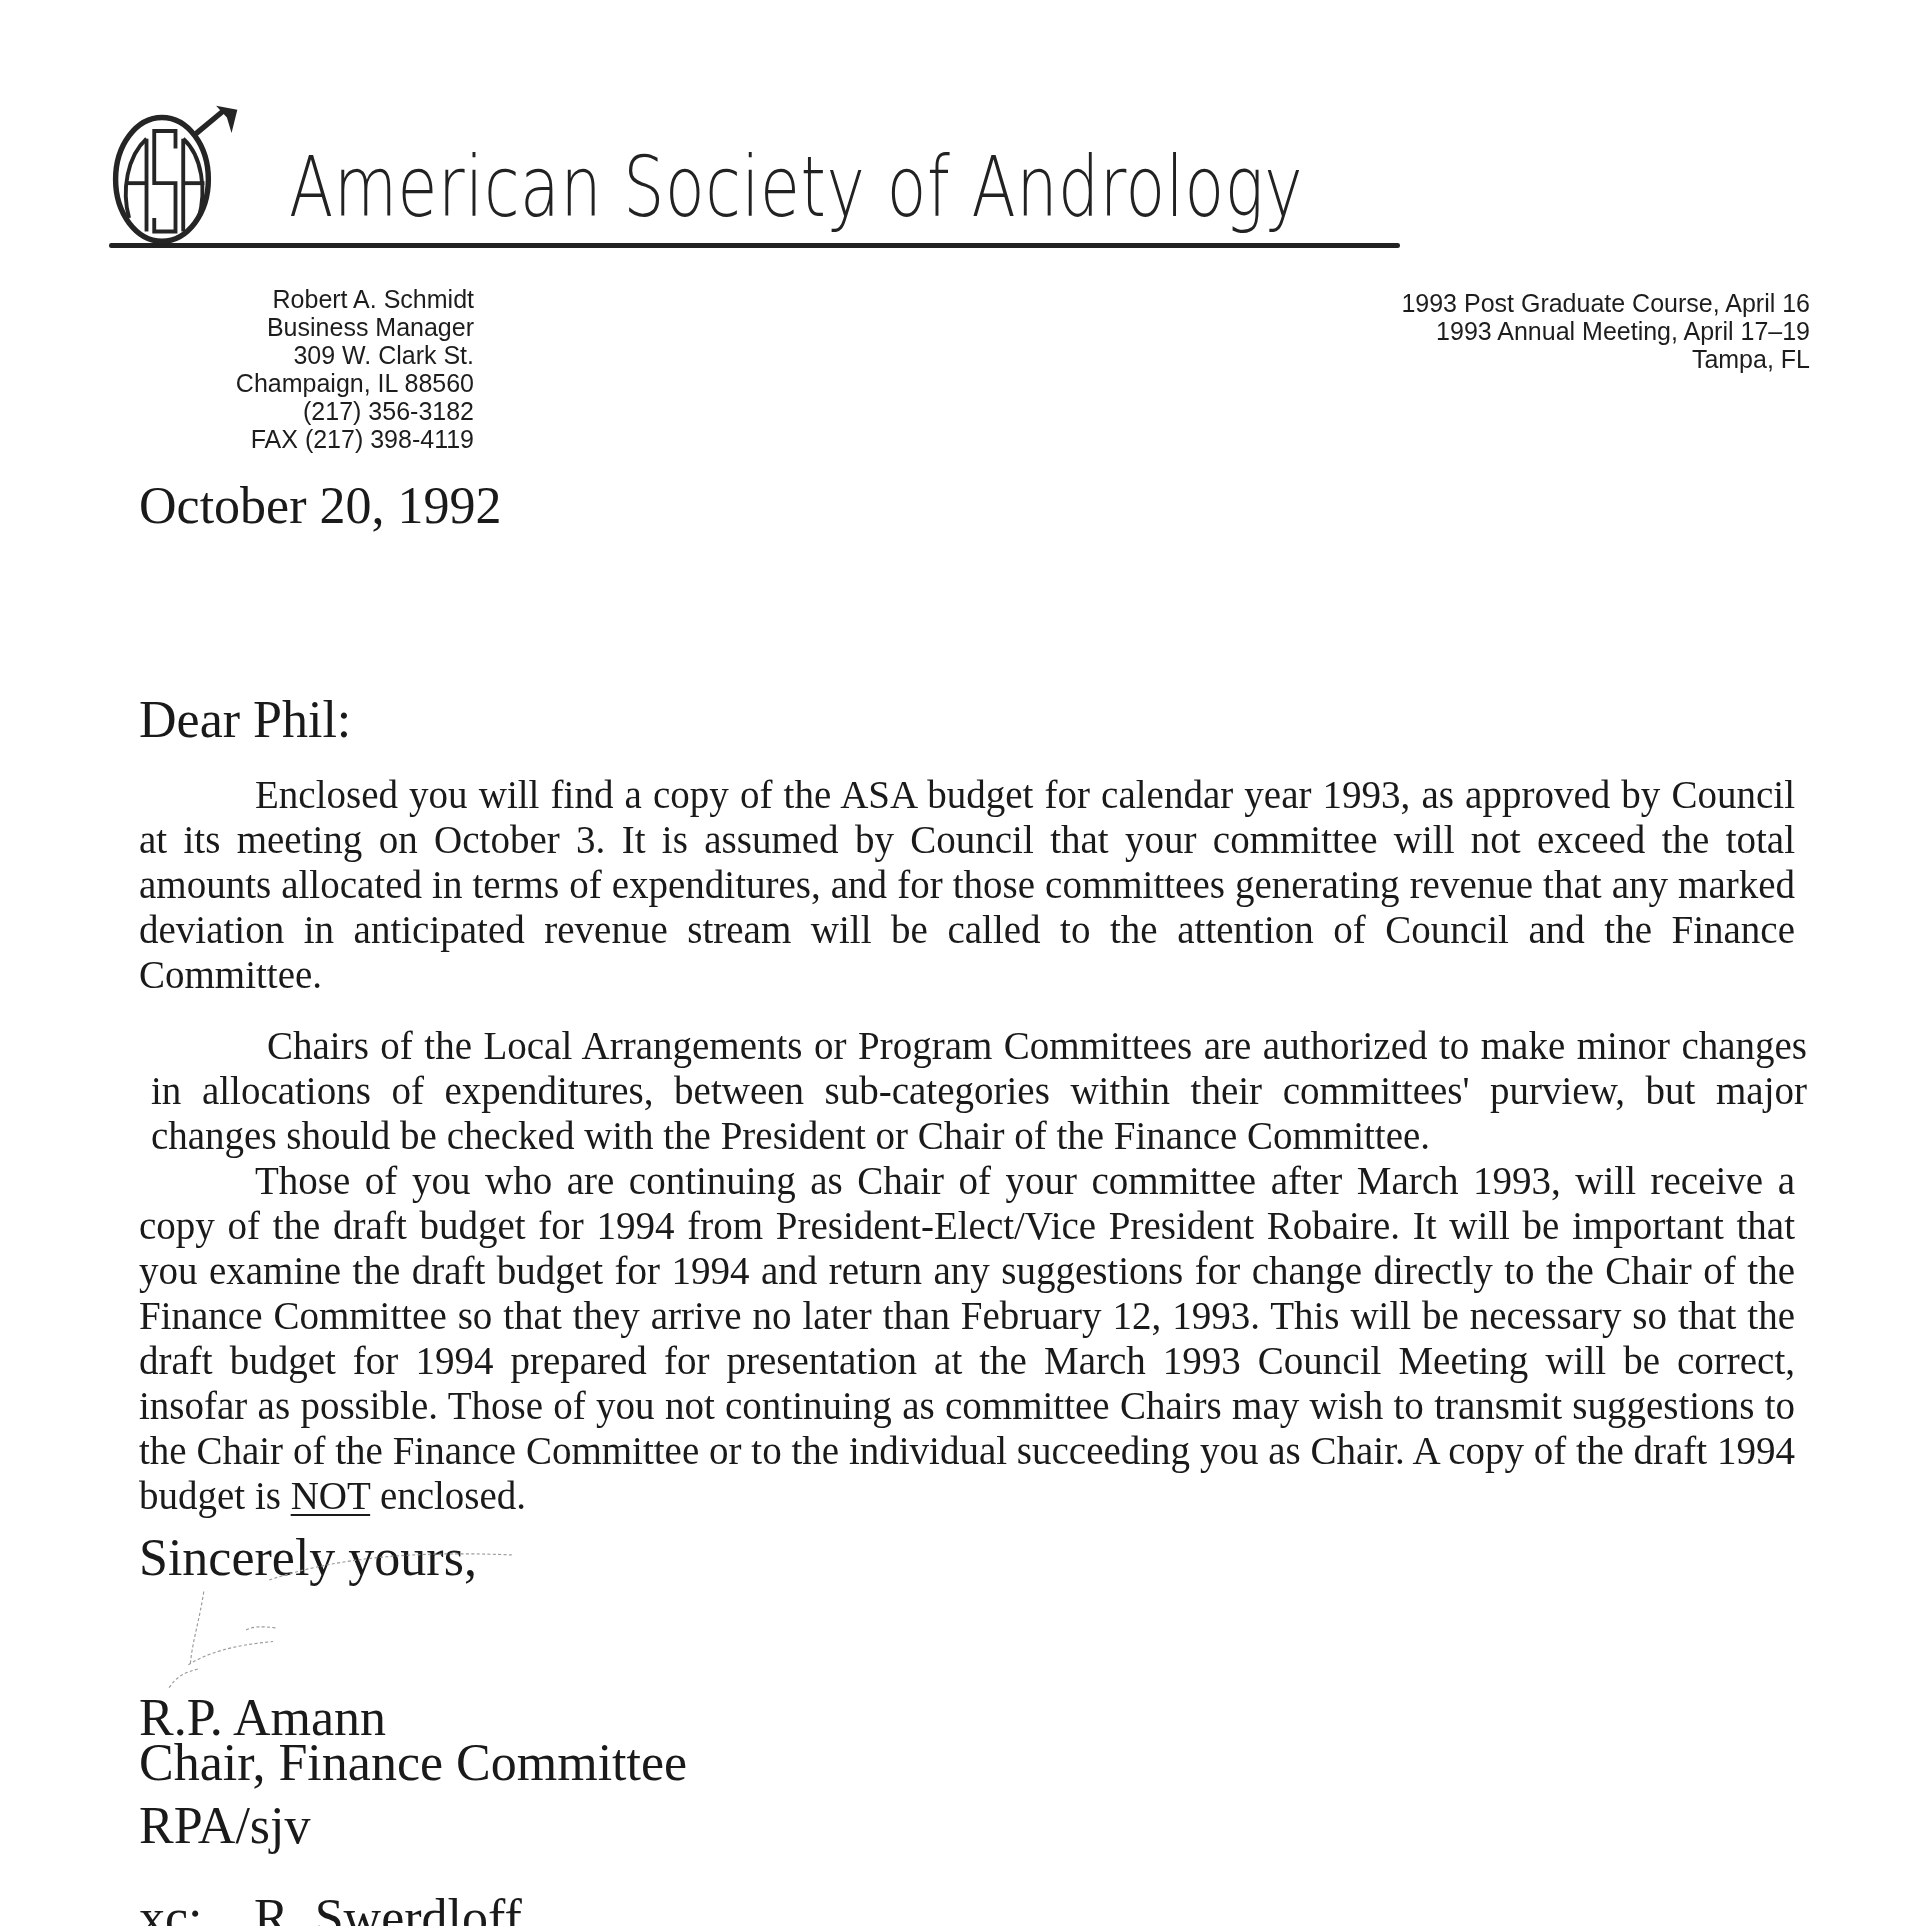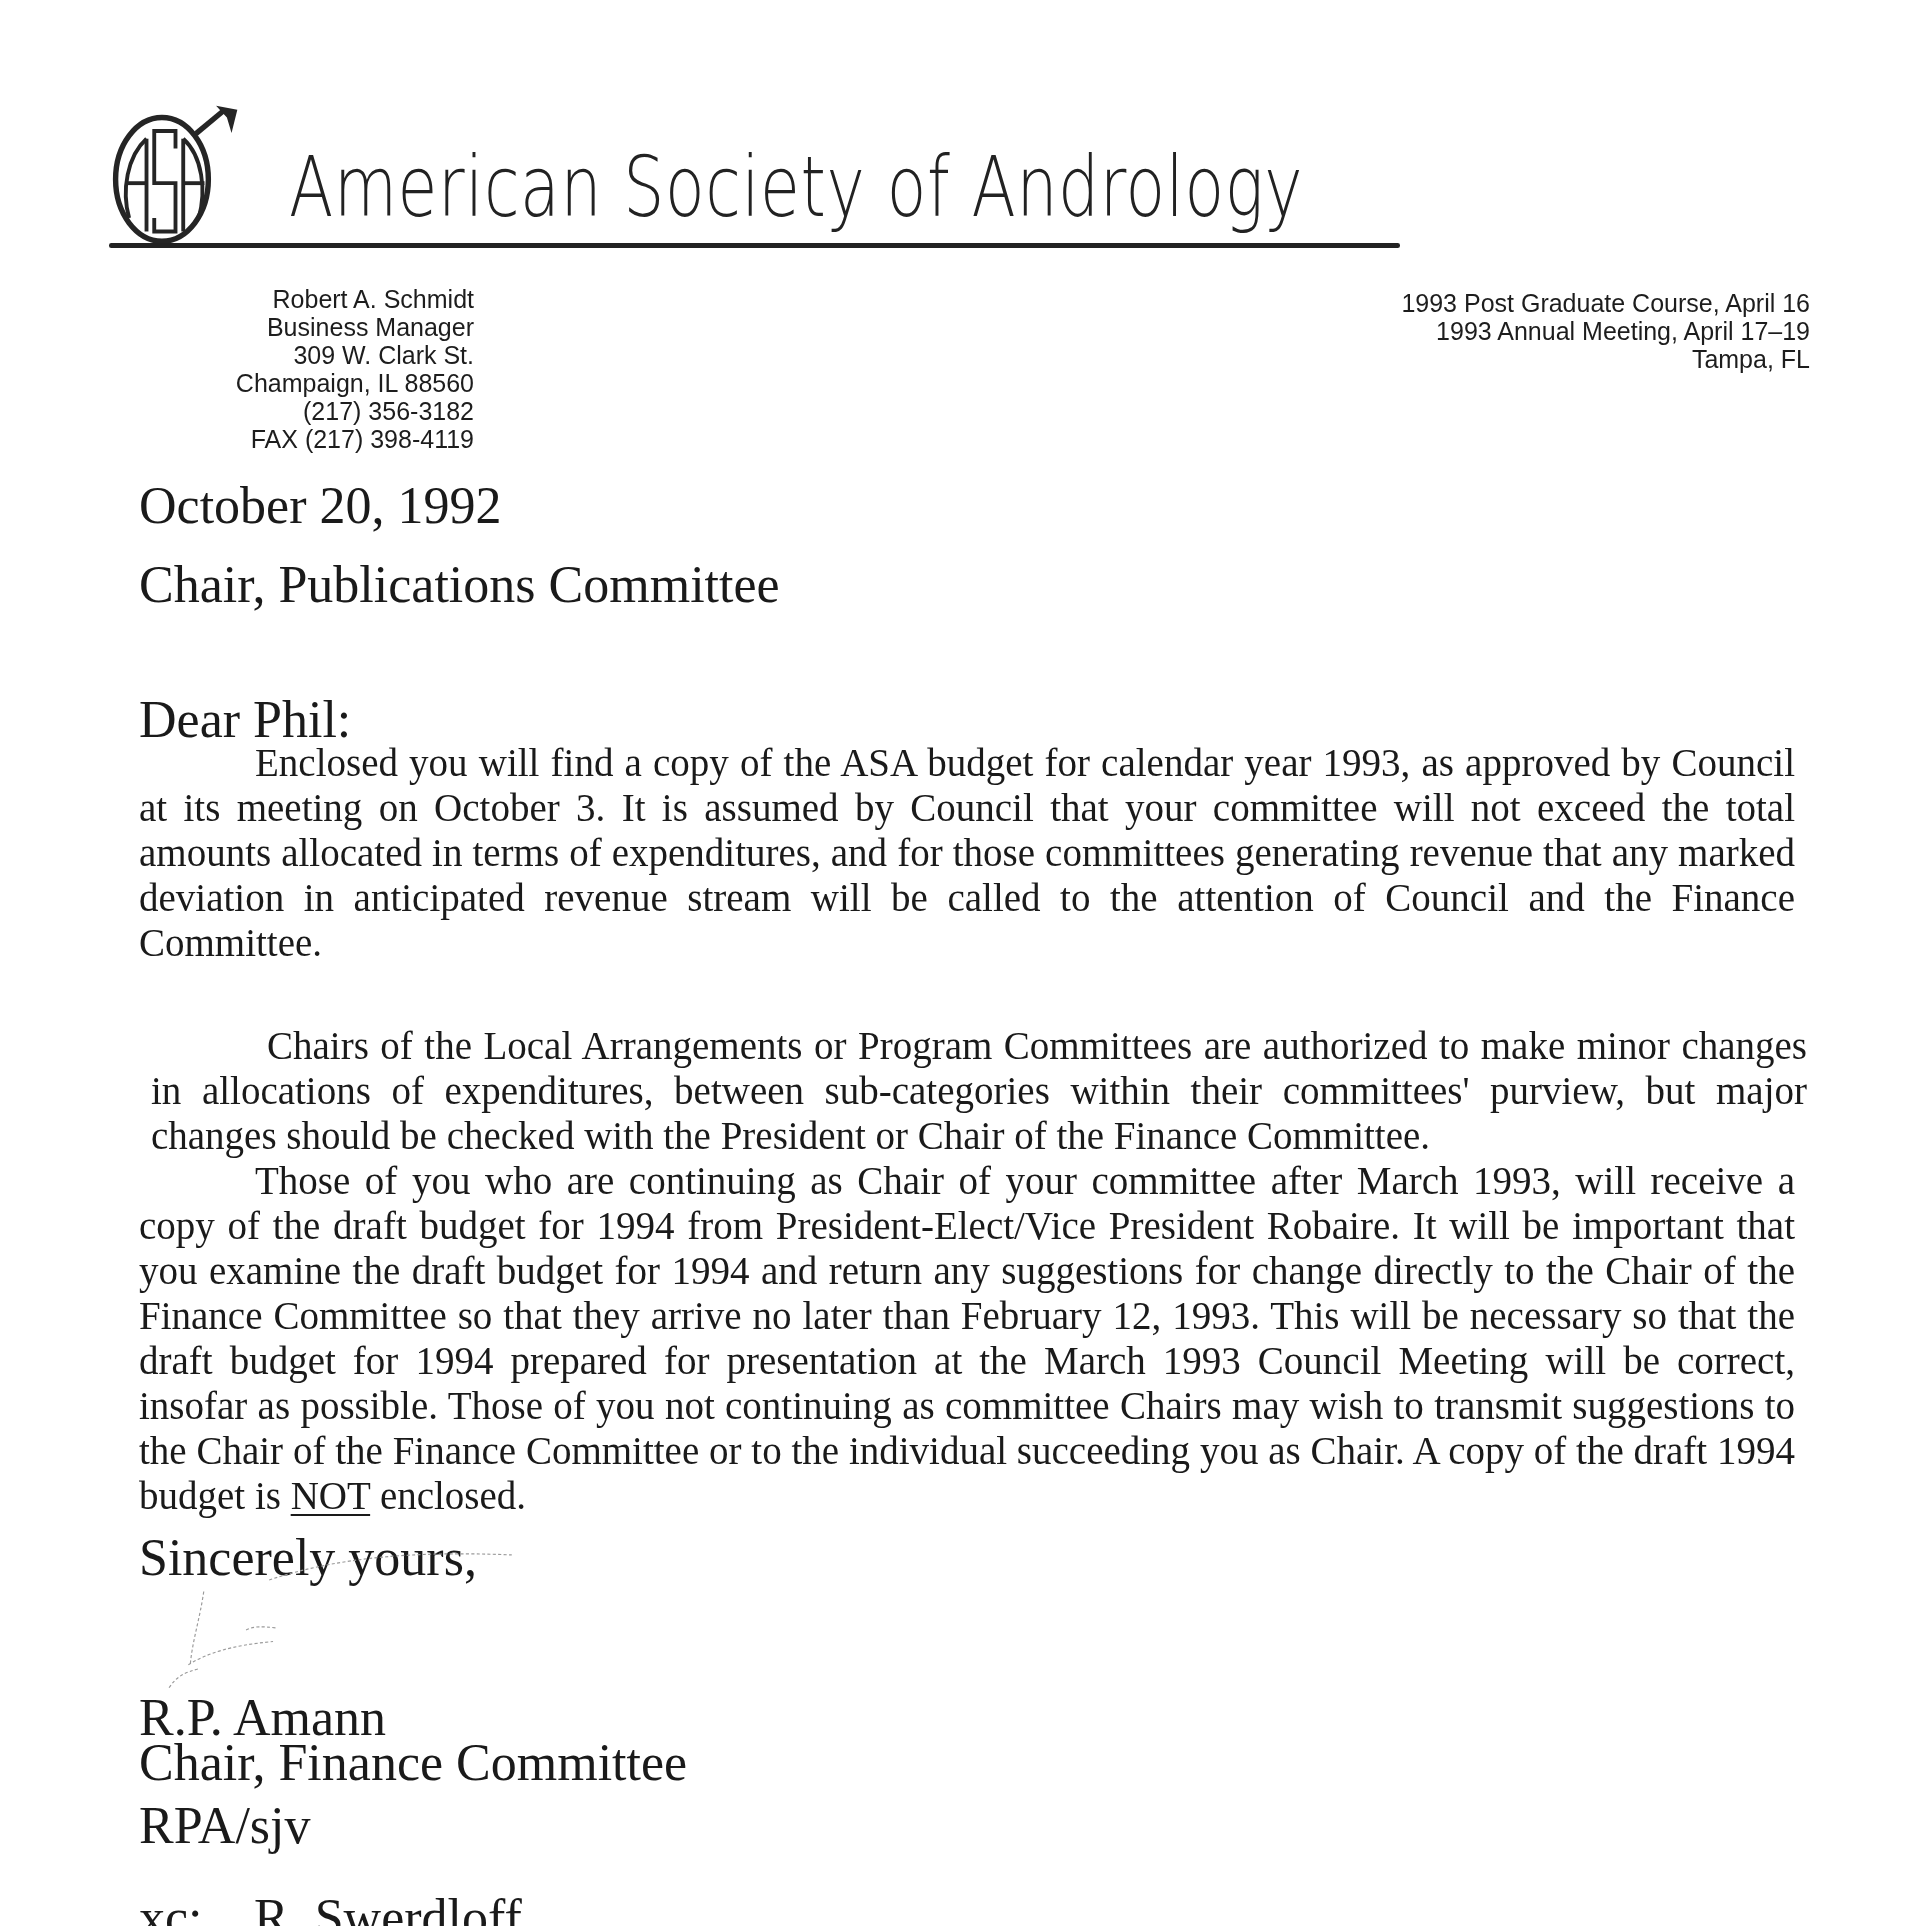--- a/index.html
+++ b/index.html
@@ -28,21 +28,21 @@
 
   .serif { font-family: "Liberation Serif", serif; font-size: 52px; line-height: 45px; color: #1a1a1a; }
   #date { left: 139px; top: 483px; }
   #recipient { left: 139px; top: 562px; }
   #salutation { left: 139px; top: 697px; }
 
   .para {
     width: 1656px; left: 139px; text-align: justify; text-align-last: left;
     text-indent: 116px; font-size: 39px; line-height: 45px;
   }
-  #para1 { top: 740px; }
+  #para1 { top: 772px; }
   #para2 { top: 1011px; }
   #para3 { top: 1158px; }
   .underline { text-decoration: underline; text-decoration-thickness: 2.3px; text-underline-offset: 4.6px; }
 
   #closing { left: 139px; top: 1535px; }
   #signature { left: 146px; top: 1549px; width: 539px; height: 162px; }
   #signer { left: 139px; top: 1695px; }
   #initials { left: 139px; top: 1803px; }
   #xc-label { left: 139px; top: 1895px; }
   #xc-list { left: 254px; top: 1895px; }
@@ -83,21 +83,20 @@
 
 <div id="meetings" class="abs sans-small line-block">
   <div>1993 Post Graduate Course, April 16</div>
   <div>1993 Annual Meeting, April 17–19</div>
   <div>Tampa, FL</div>
 </div>
 
 <div id="date" class="abs serif">October 20, 1992</div>
 
 <div id="recipient" class="abs serif">
-  <div>Chair, Publications Committee</div>
 </div>
 
 <div id="salutation" class="abs serif">Dear Phil:</div>
 
 <p id="para1" class="abs serif para" style="margin:0">Enclosed you will find a copy of the ASA budget for calendar year 1993, as approved by Council at its meeting on October 3.  It is assumed by Council that your committee will not exceed the total amounts allocated in terms of expenditures, and for those committees generating revenue that any marked deviation in anticipated revenue stream will be called to the attention of Council and the Finance Committee.</p>
 <p id="para2" class="abs serif para" style="margin:12px">Chairs of the Local Arrangements or Program Committees are authorized to make minor changes in allocations of expenditures, between sub-categories within their committees' purview, but major changes should be checked with the President or Chair of the Finance Committee.</p>
 <p id="para3" class="abs serif para" style="margin:0"><span>Those of you who are continuing as Chair of your committee after March 1993, will receive a copy of the draft budget for 1994 from President-Elect/Vice President Robaire.  It will be important that you examine the draft budget for 1994 and return any suggestions for change directly to the Chair of the Finance Committee so that they arrive no later than February 12, 1993.  This will be necessary so that the draft budget for 1994 prepared for presentation at the March 1993 Council Meeting will be correct, insofar as possible.  Those of you not continuing as committee Chairs may wish to transmit suggestions to the Chair of the Finance Committee or to the individual succeeding you as Chair.  A copy of the draft 1994 budget is</span> <span class="underline">NOT</span><span> enclosed.</span></p>
 
 <div id="closing" class="abs serif">Sincerely yours,</div>
 

